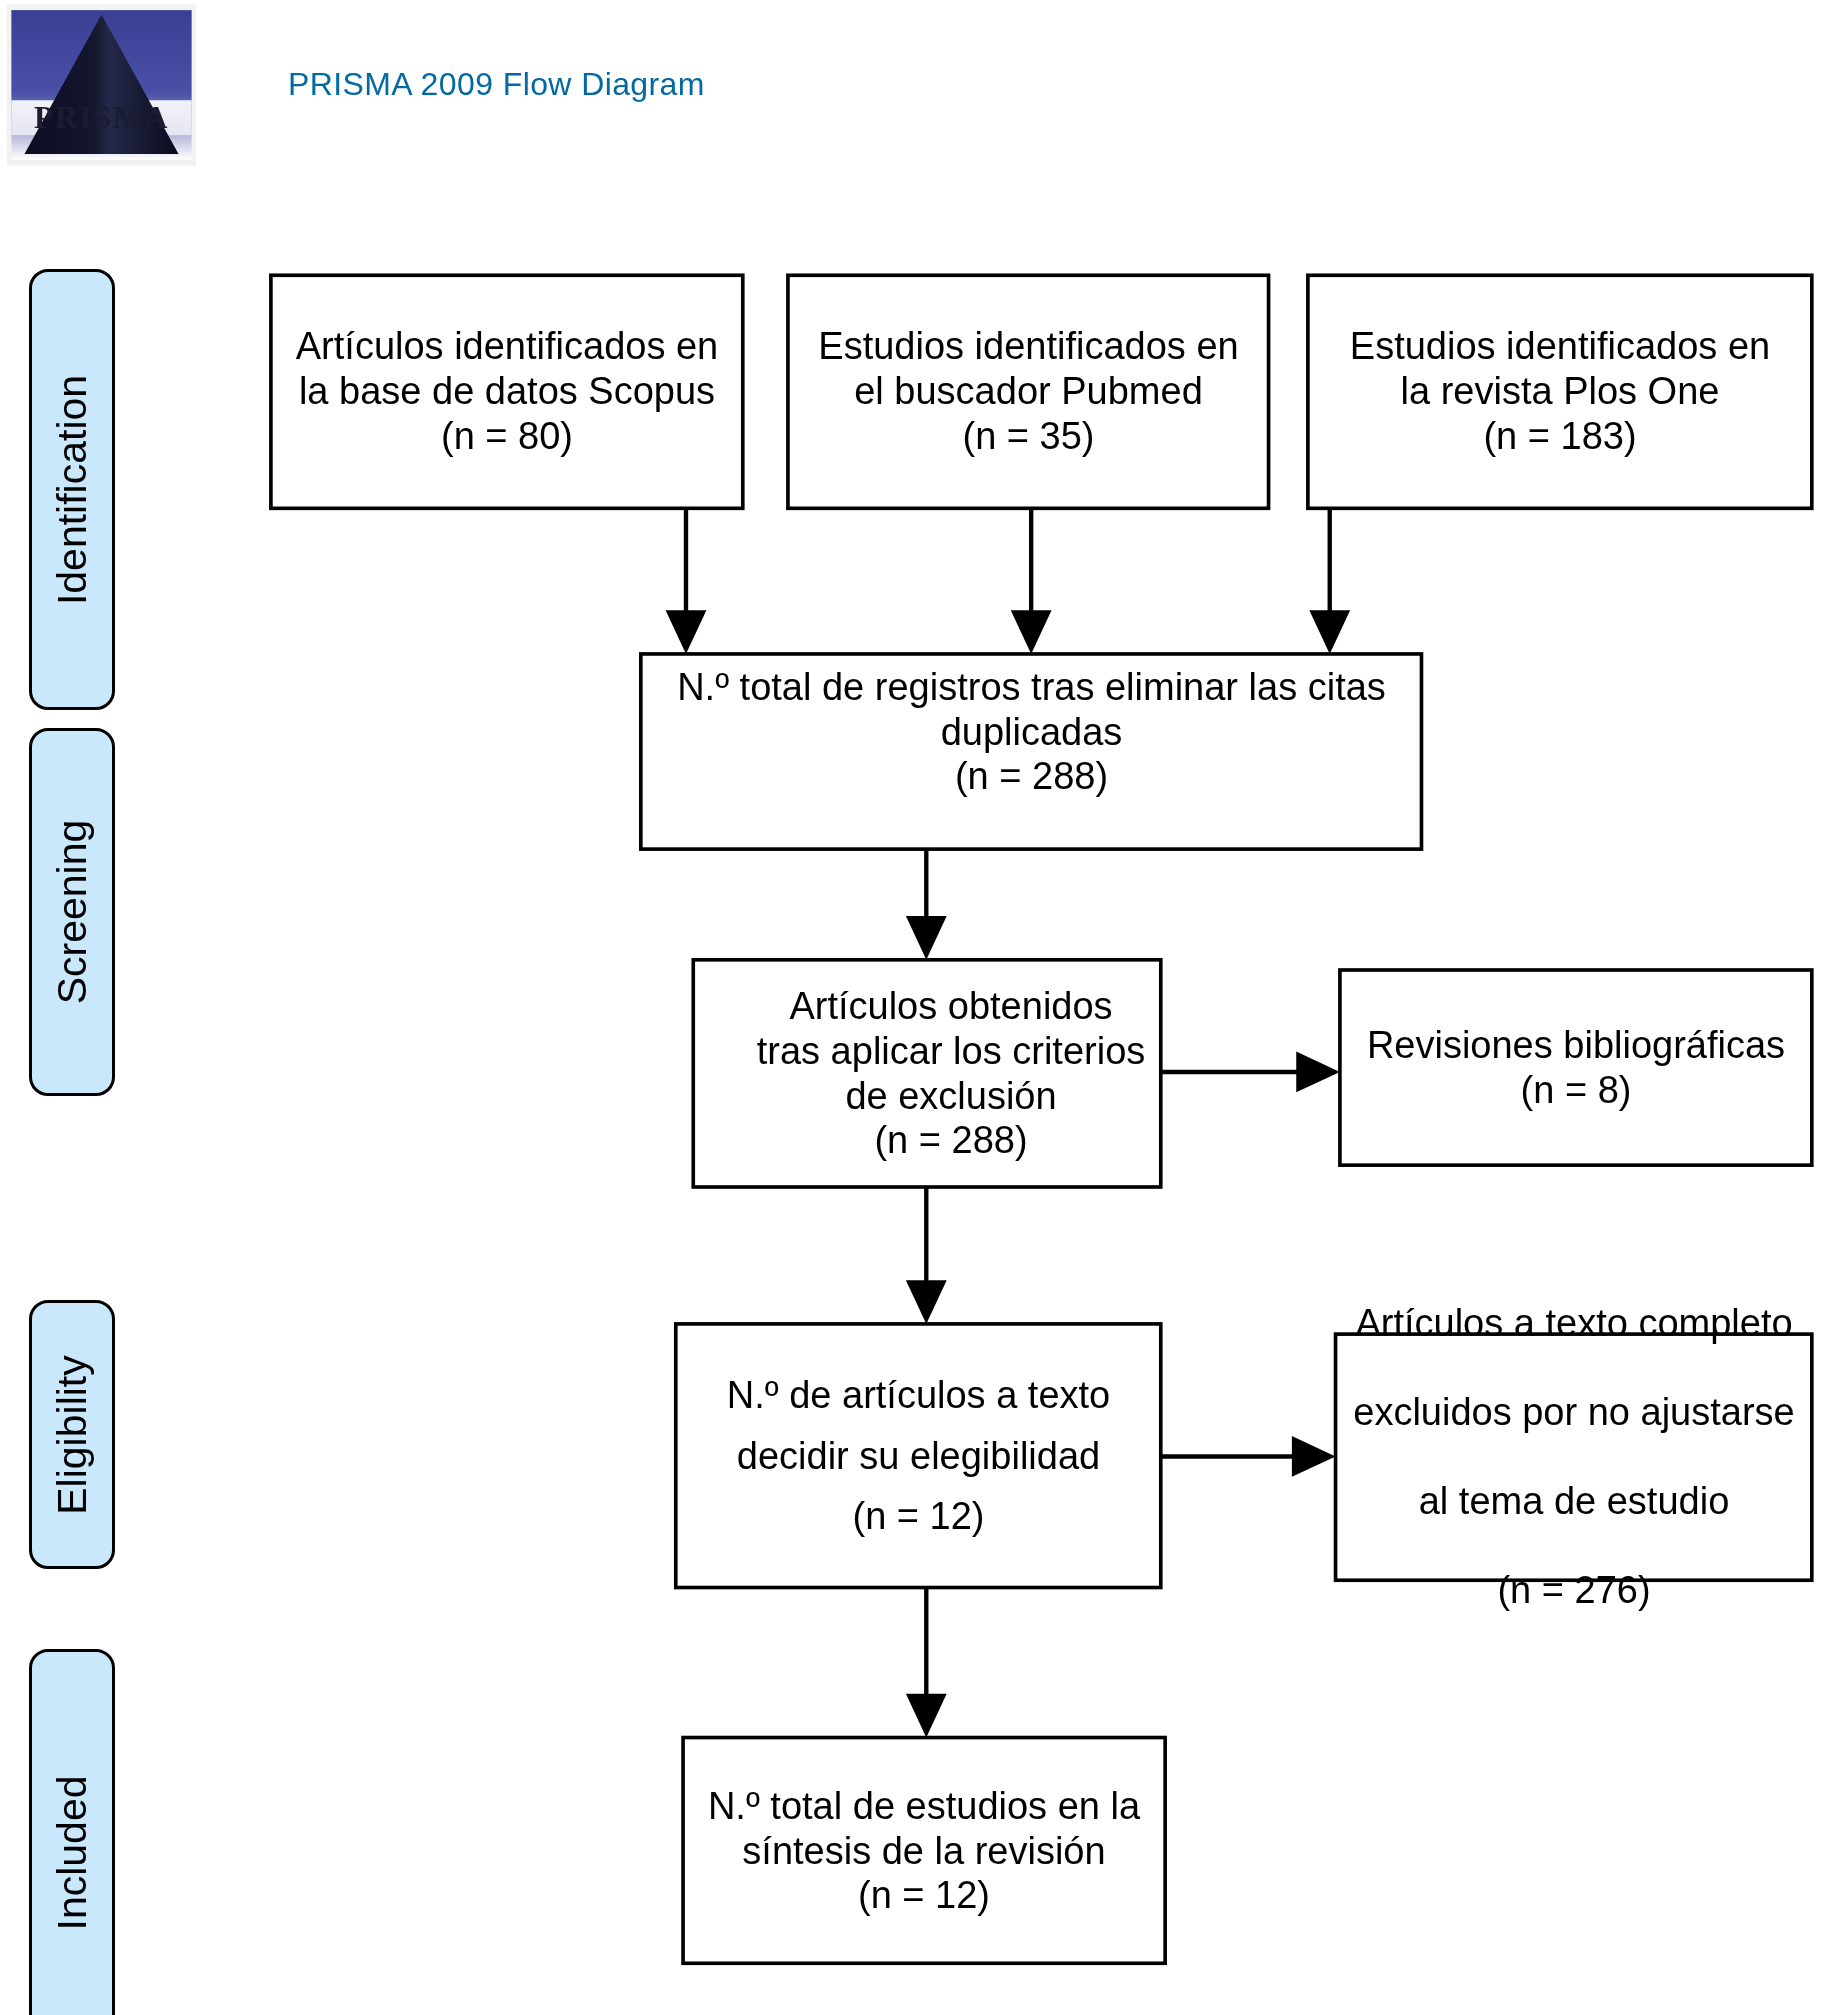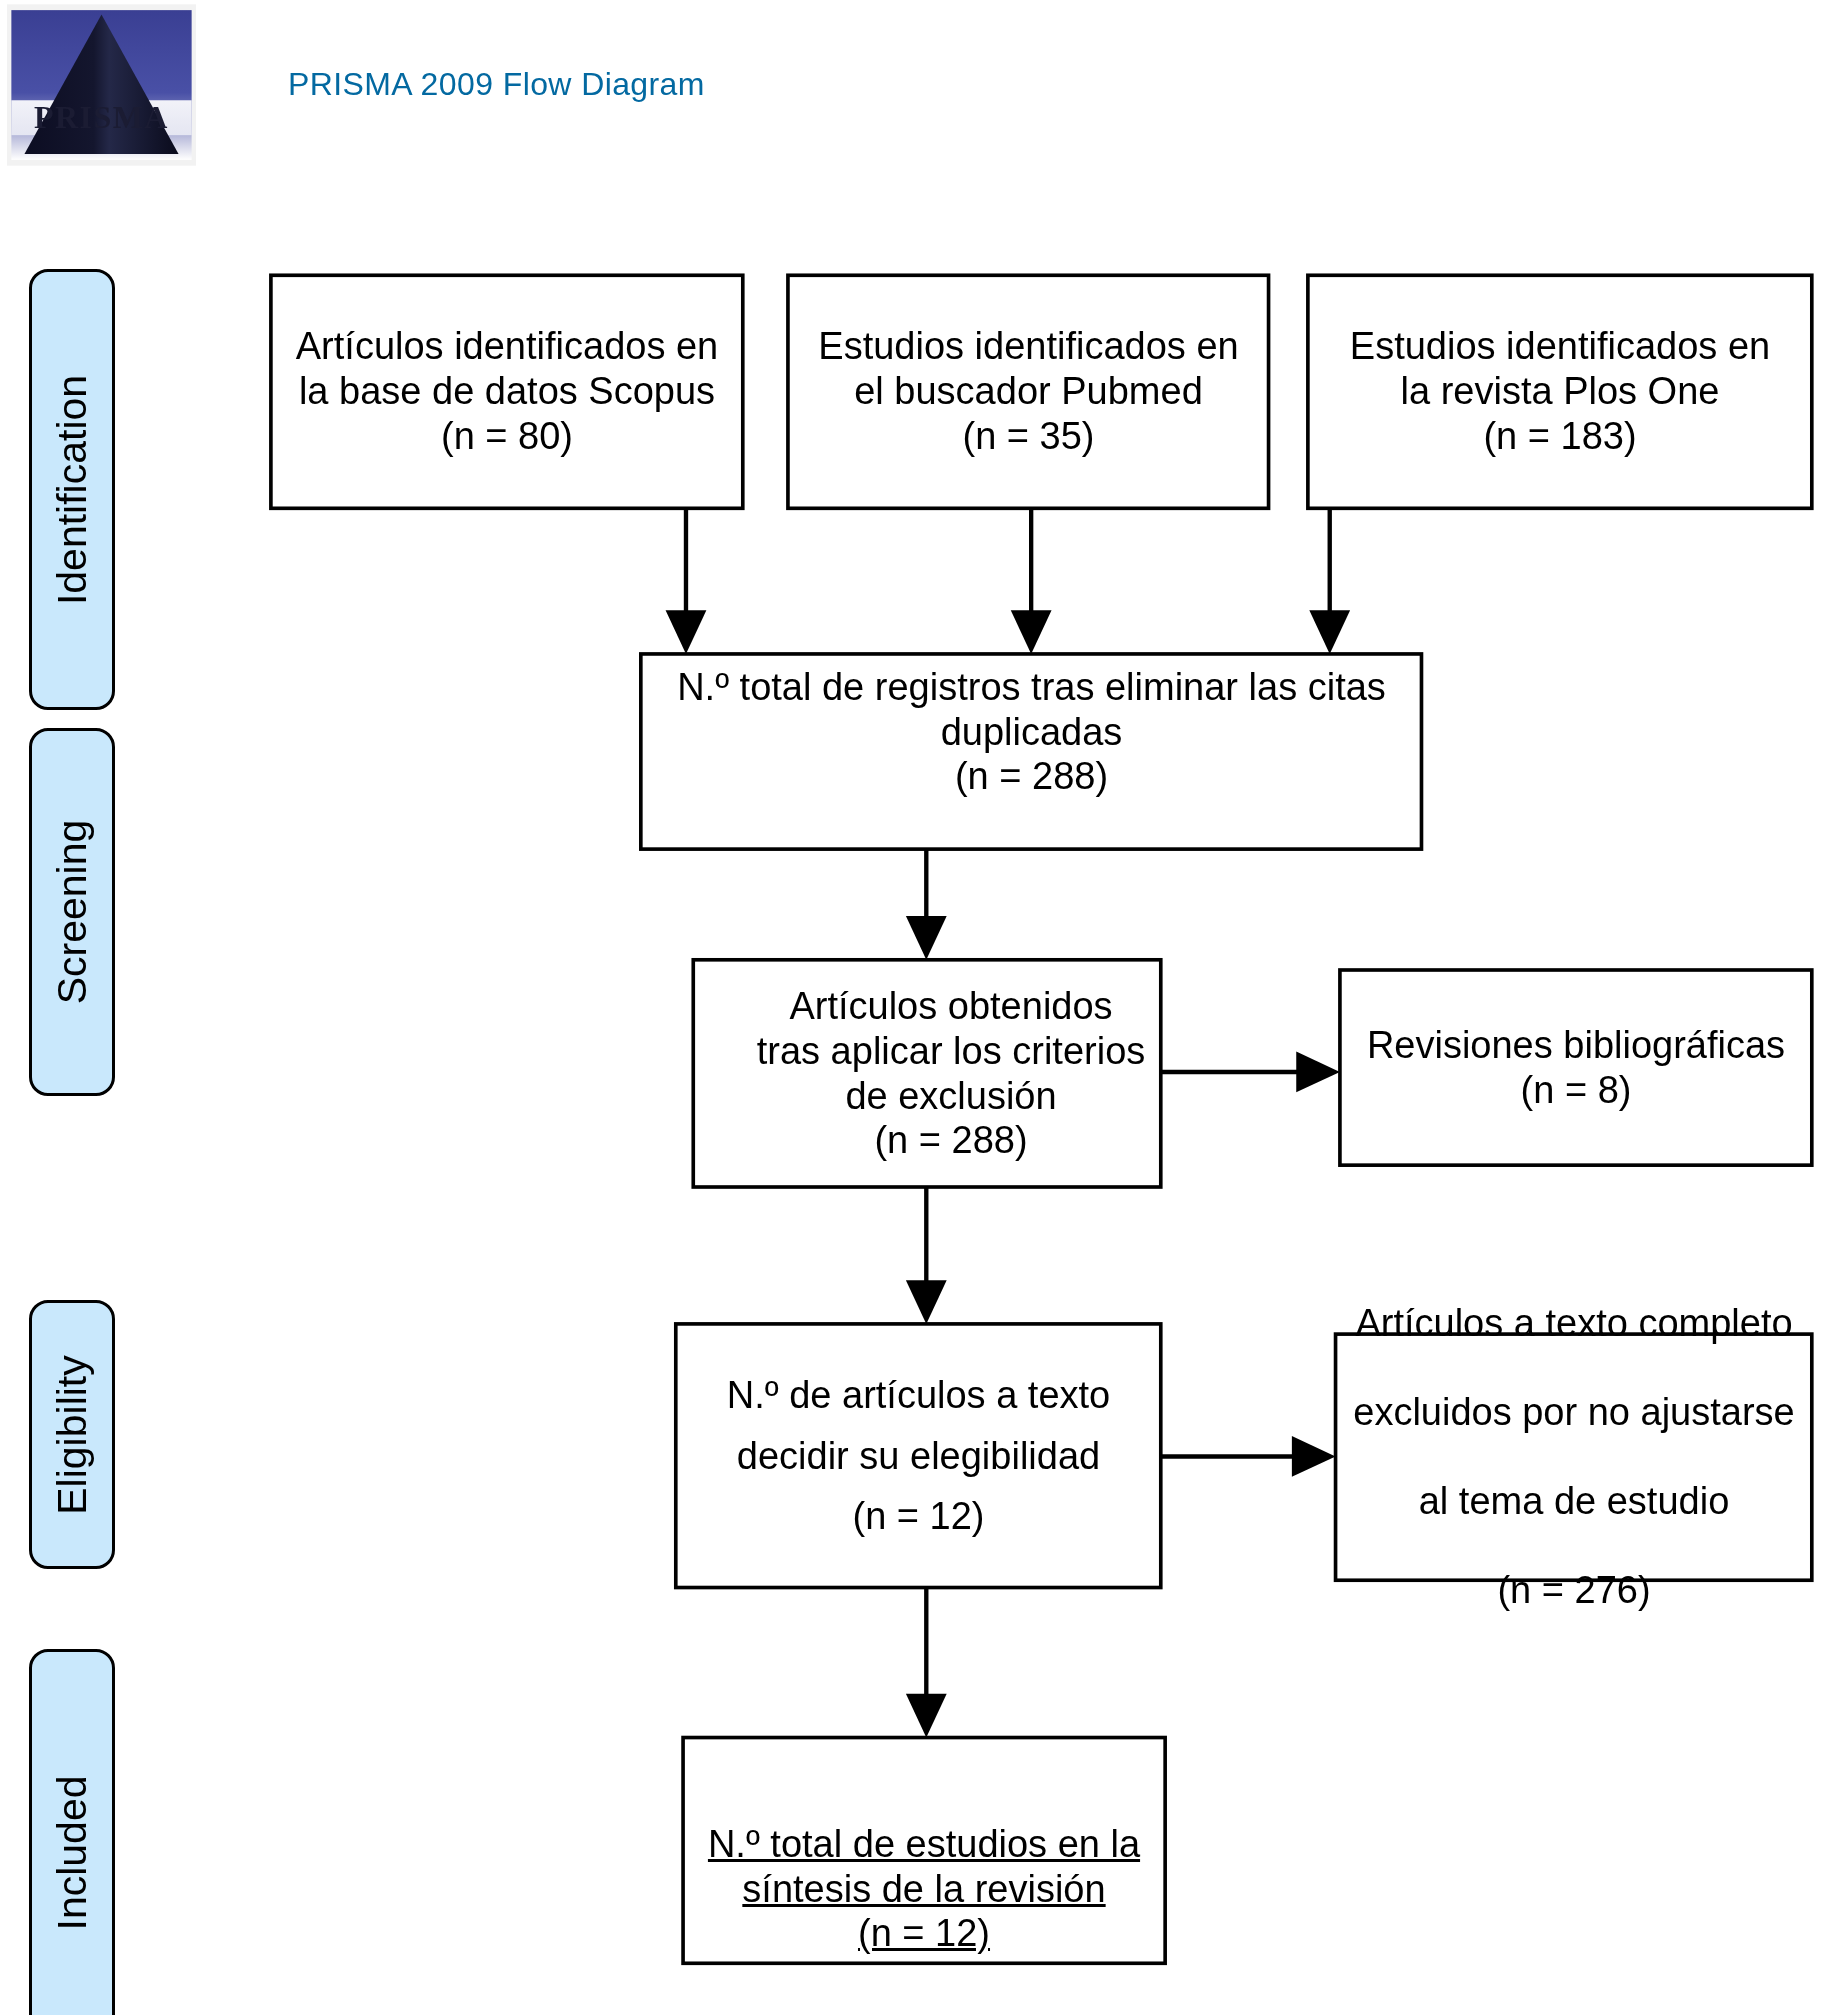--- a/index.html
+++ b/index.html
@@ -258,18 +258,18 @@
   <span class="ln">(n = 12)</span>
 </div>
 
 <div class="node-text" style="left:1336px; top:1334px; width:476px; height:246px;gap:44px;">
   <span class="ln">Artículos a texto completo</span>
   <span class="ln">excluidos por no ajustarse</span>
   <span class="ln">al tema de estudio</span>
   <span class="ln">(n = 276)</span>
 </div>
 
-<div class="node-text" style="left:683px; top:1776px; width:482px; height:226px;text-decoration:underline;">
+<div class="node-text" style="left:683px; top:1738px; width:482px; height:226px;">
   <span class="ln">N.º total de estudios en la</span>
   <span class="ln">síntesis de la revisión</span>
   <span class="ln">(n = 12)</span>
 </div>
 
 
 </body></html>

